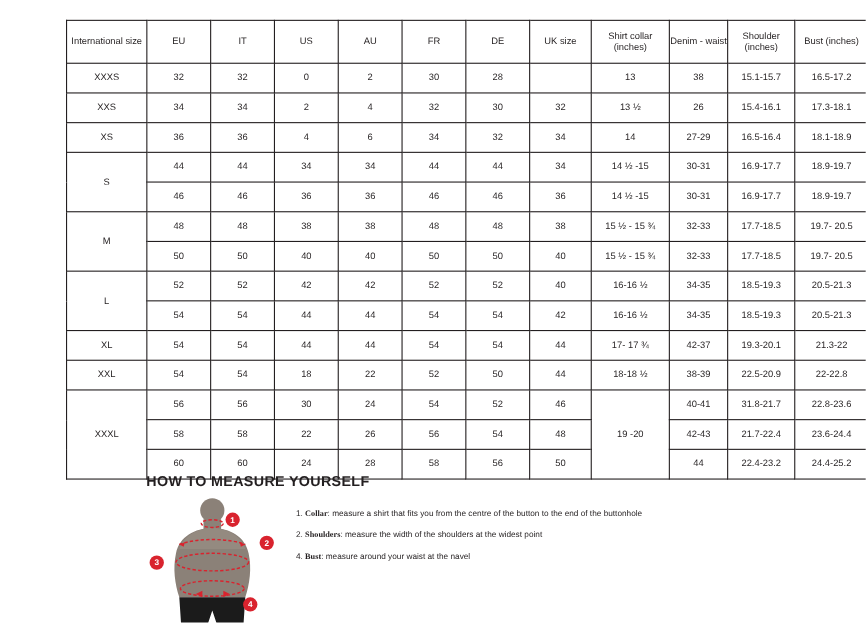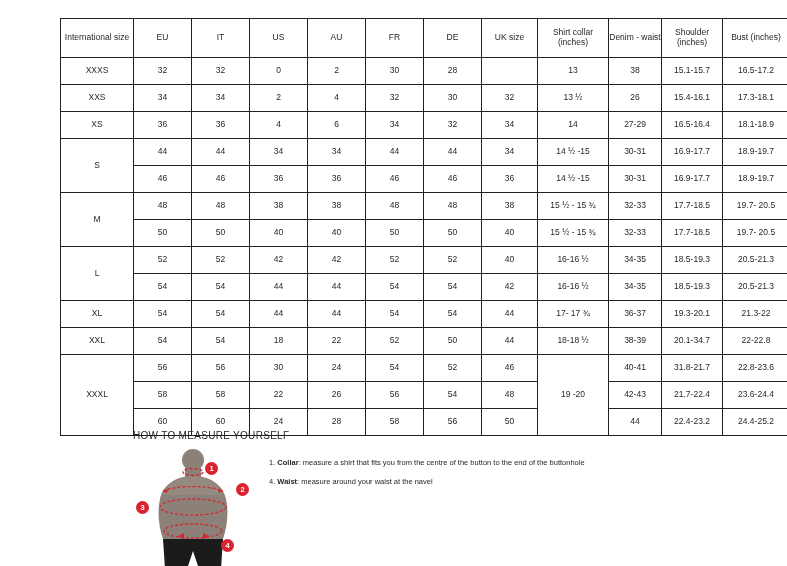--- a/index.html
+++ b/index.html
@@ -53,22 +53,22 @@
   }
 
   
   #howto {
     position: absolute;
     left: 133px;
     top: 430px;
     width: 600px;
   }
   #howto-title {
-    font-size: 10px;
-    font-weight: normal;
+    font-size: 13px;
+    font-weight: bold;
     letter-spacing: 0.3px;
     color: #231f20;
     margin-bottom: 6px;
   }
   #howto-body {
     display: flex;
     align-items: flex-start;
   }
   #figure-wrap {
     position: relative;
@@ -81,21 +81,21 @@
     padding: 0;
     list-style: none;
   }
   #howto-list li {
     font-size: 7.5px;
     line-height: 1.1;
     margin-bottom: 11px;
     color: #231f20;
   }
   #howto-list li .num { }
-  #howto-list li b { font-weight: bold; }
+  #howto-list li b { font-weight: bold; font-family: Liberation Serif, serif; }
 
   .callout {
     position: absolute;
     width: 13px;
     height: 13px;
     border-radius: 50%;
     background: #d9232e;
     color: #ffffff;
     font-size: 7.5px;
     line-height: 13px;
@@ -254,36 +254,36 @@
       <tr>
         <td class="col-intl" rowspan="1">XL</td>
         <td class="col-num">54</td>
         <td class="col-num">54</td>
         <td class="col-num">44</td>
         <td class="col-num">44</td>
         <td class="col-num">54</td>
         <td class="col-num">54</td>
         <td class="col-uk">44</td>
         <td class="col-collar">17- 17 ¾</td>
-        <td class="col-denim">36-37</td>
+        <td class="col-denim">42-37</td>
         <td class="col-shoulder">19.3-20.1</td>
         <td class="col-bust">21.3-22</td>
       </tr>
       <tr>
         <td class="col-intl" rowspan="1">XXL</td>
         <td class="col-num">54</td>
         <td class="col-num">54</td>
         <td class="col-num">18</td>
         <td class="col-num">22</td>
         <td class="col-num">52</td>
         <td class="col-num">50</td>
         <td class="col-uk">44</td>
         <td class="col-collar">18-18 ½</td>
         <td class="col-denim">38-39</td>
-        <td class="col-shoulder">20.1-34.7</td>
+        <td class="col-shoulder">22.5-20.9</td>
         <td class="col-bust">22-22.8</td>
       </tr>
       <tr>
         <td class="col-intl" rowspan="3">XXXL</td>
         <td class="col-num">56</td>
         <td class="col-num">56</td>
         <td class="col-num">30</td>
         <td class="col-num">24</td>
         <td class="col-num">54</td>
         <td class="col-num">52</td>
@@ -345,16 +345,17 @@
         <path d="M45 89 l6 -3 l0 6 z" fill="#d9232e"></path>
         <path d="M76 89 l-6 -3 l0 6 z" fill="#d9232e"></path>
       </svg>
       <div class="callout" id="c1">1</div>
       <div class="callout" id="c2">2</div>
       <div class="callout" id="c3">3</div>
       <div class="callout" id="c4">4</div>
     </div>
     <ul id="howto-list">
         <li><span class="num">1.</span> <b>Collar</b><span>: measure a shirt that fits you from the centre of the button to the end of the buttonhole</span></li>
-        <li><span class="num">4.</span> <b>Waist</b><span>: measure around your waist at the navel</span></li>
+        <li><span class="num">2.</span> <b>Shoulders</b><span>: measure the width of the shoulders at the widest point</span></li>
+        <li><span class="num">4.</span> <b>Bust</b><span>: measure around your waist at the navel</span></li>
       </ul>
   </div>
 </div>
 
 </body></html>

